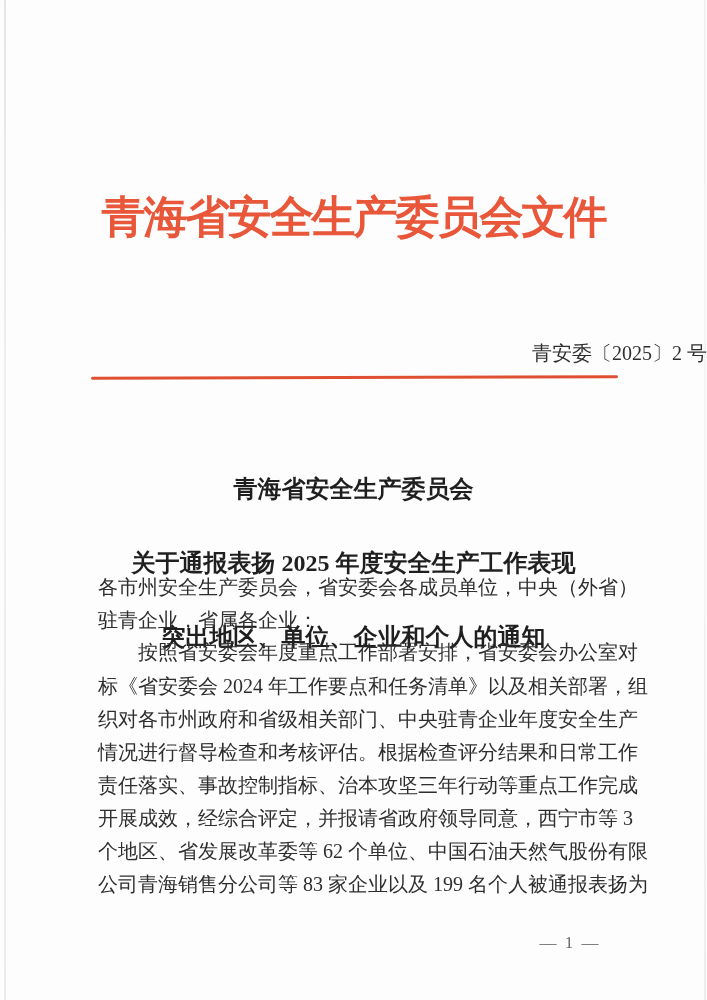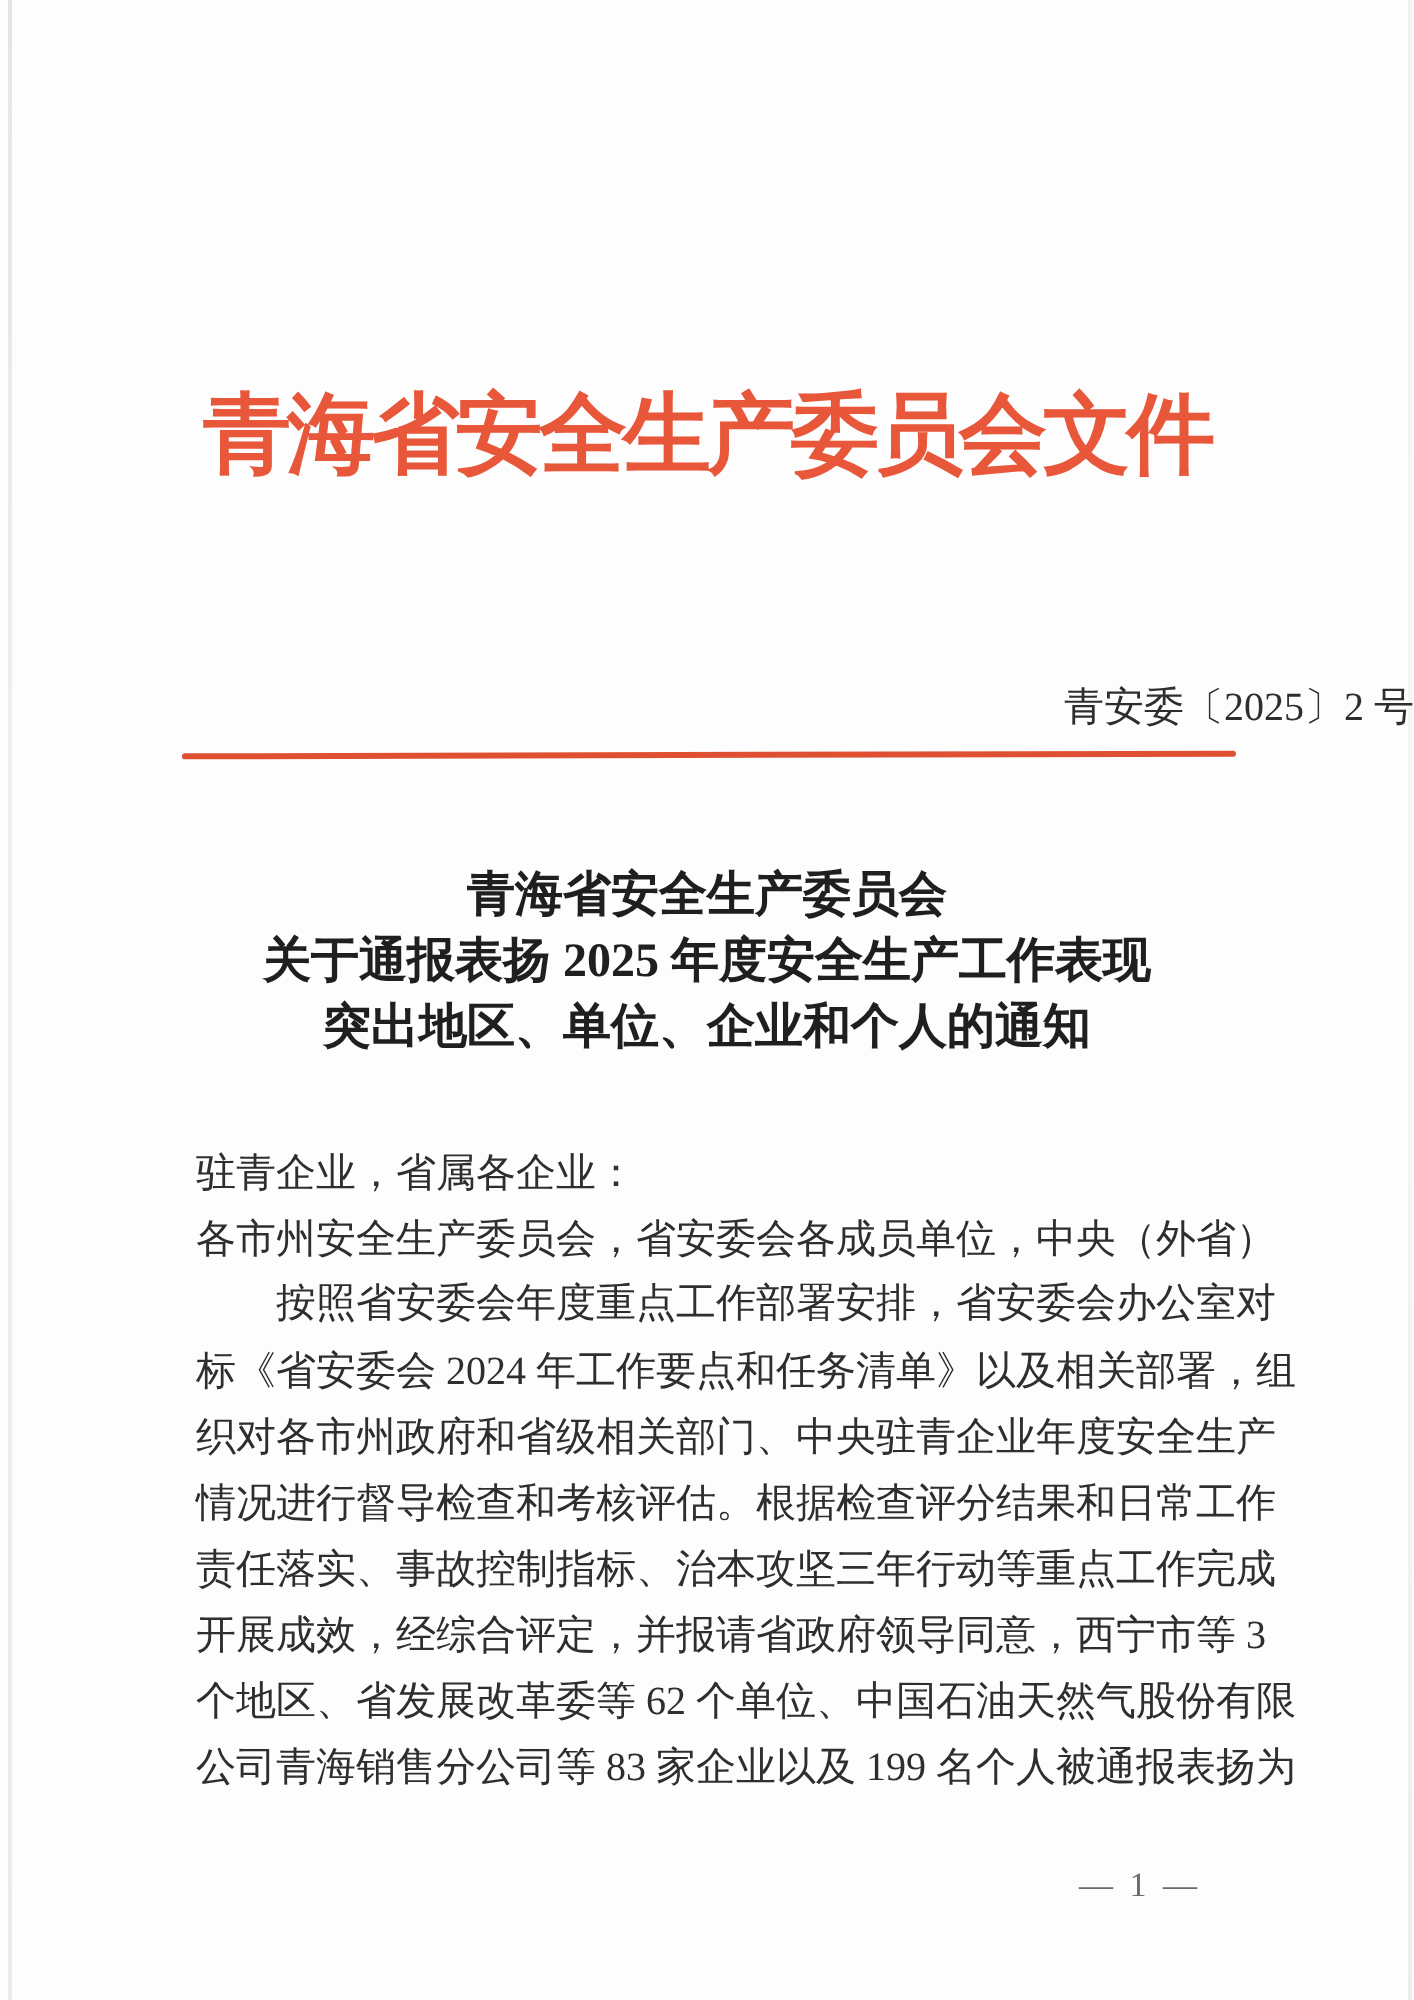--- a/index.html
+++ b/index.html
@@ -54,20 +54,21 @@
     border-radius: 2px;
     transform: rotate(-0.15deg);
   }
   .doc-title {
     position: absolute; top: 432px; left: 40px; right: 40px;
     text-align: center; color: var(--title-text);
   }
   .doc-title .t-line {
     font-size: 24px; font-weight: bold; line-height: 33px;
     white-space: nowrap;
+    margin-top: 41px;
   }
   .body-col {
     position: absolute; top: 571px; left: 98px; width: 520px;
     color: var(--body-text);
   }
   .b-line {
     font-size: 20px; line-height: 33px;
     text-align: justify; text-align-last: justify;
     white-space: nowrap; overflow: visible;
   }
@@ -95,22 +96,22 @@
 
   <div class="red-rule"></div>
 
   <div class="doc-title">
     <div class="t-line">青海省安全生产委员会</div>
     <div class="t-line">关于通报表扬 2025 年度安全生产工作表现</div>
     <div class="t-line">突出地区、单位、企业和个人的通知</div>
   </div>
 
   <div class="body-col">
+    <div class="b-line">各市州安全生产委员会，省安委会各成员单位，中央（外省）</div>
     <div class="b-line short">驻青企业，省属各企业：</div>
-    <div class="b-line">各市州安全生产委员会，省安委会各成员单位，中央（外省）</div>
 
     <div class="b-line indent">按照省安委会年度重点工作部署安排，省安委会办公室对</div>
     <div class="b-line">标《省安委会 2024 年工作要点和任务清单》以及相关部署，组</div>
     <div class="b-line">织对各市州政府和省级相关部门、中央驻青企业年度安全生产</div>
     <div class="b-line">情况进行督导检查和考核评估。根据检查评分结果和日常工作</div>
     <div class="b-line">责任落实、事故控制指标、治本攻坚三年行动等重点工作完成</div>
     <div class="b-line">开展成效，经综合评定，并报请省政府领导同意，西宁市等 3</div>
     <div class="b-line">个地区、省发展改革委等 62 个单位、中国石油天然气股份有限</div>
     <div class="b-line">公司青海销售分公司等 83 家企业以及 199 名个人被通报表扬为</div>
   </div>

